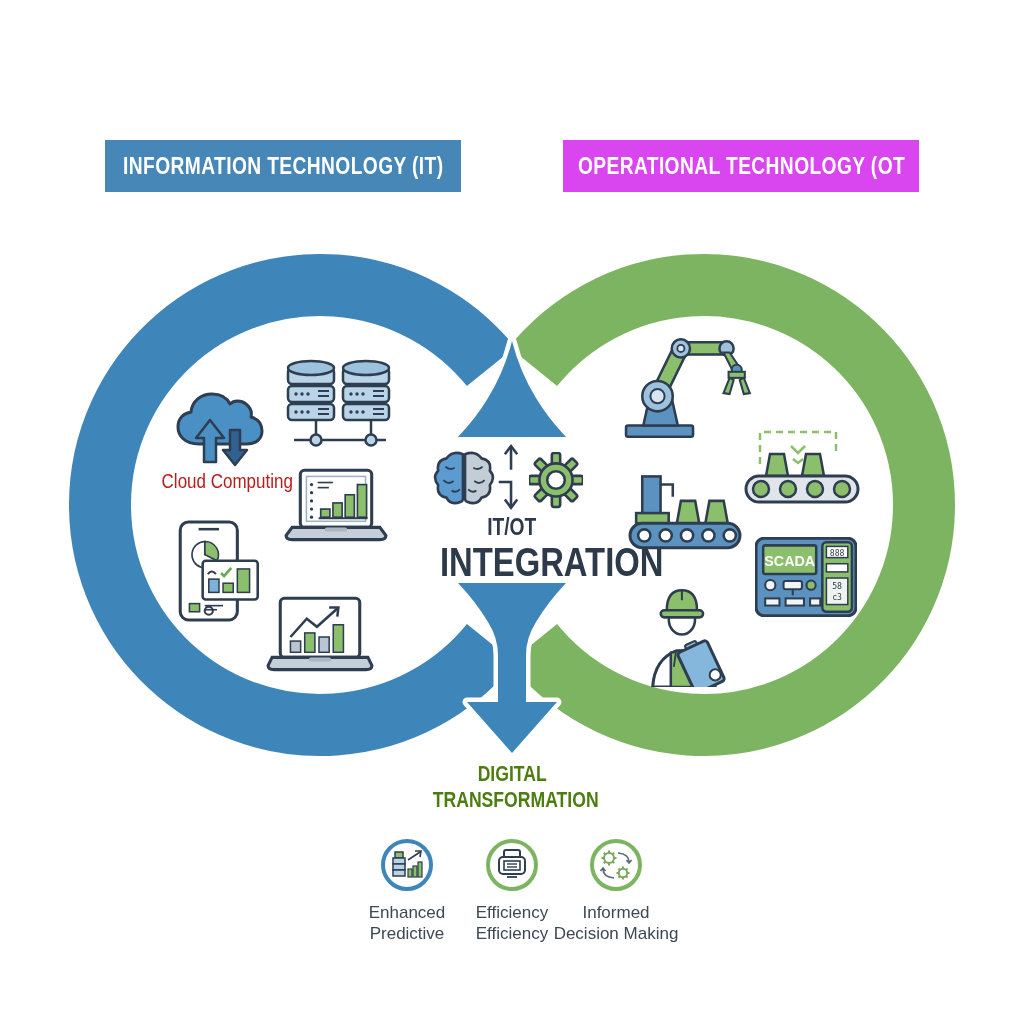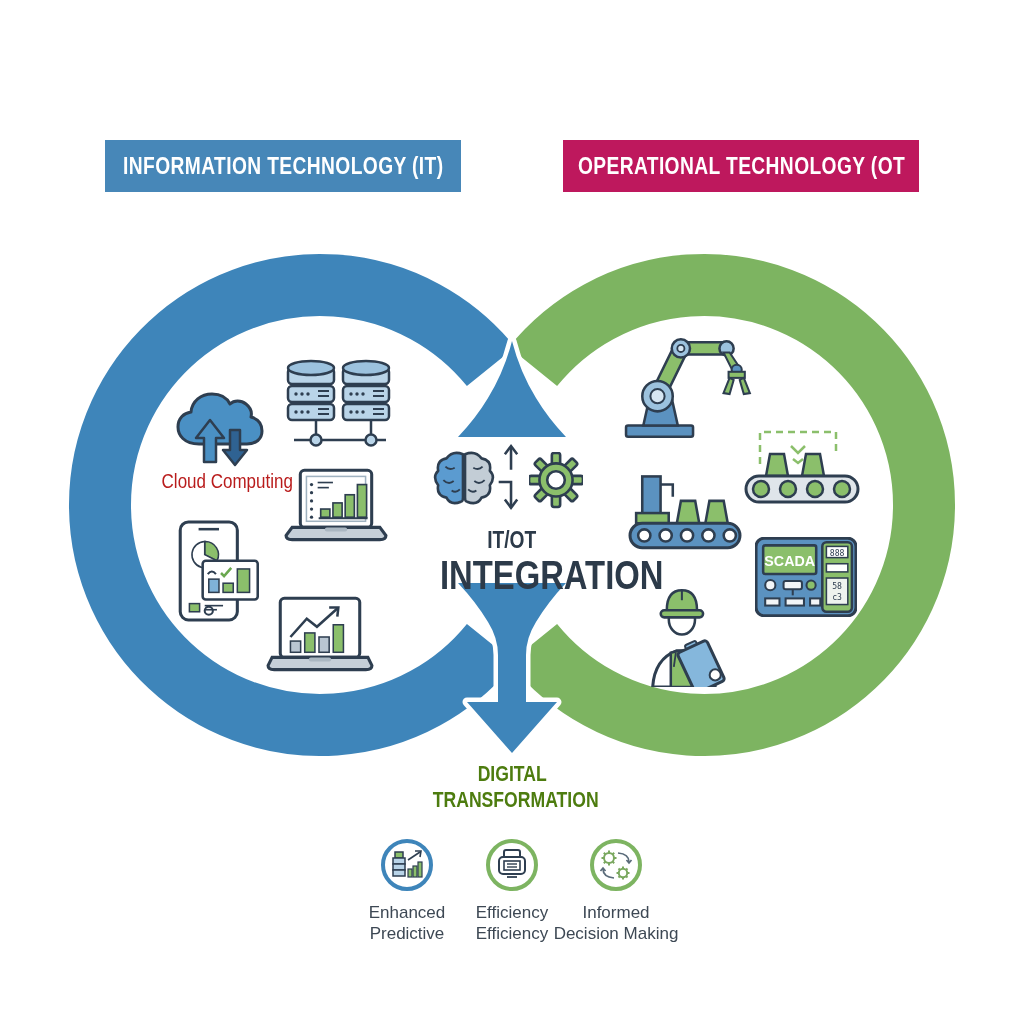--- a/index.html
+++ b/index.html
@@ -5,25 +5,25 @@
   html,body{margin:0;padding:0;background:#e9e9e9;}
   .canvas{position:relative;width:1024px;height:1024px;background:#ffffff;overflow:hidden;
           font-family:"Liberation Sans",sans-serif;margin:0 auto;}
   .abs{position:absolute;}
   svg{display:block;}
   .rings-svg{position:absolute;left:0;top:0;z-index:0;}
   .icon{position:absolute;z-index:2;}
   .banner{position:absolute;z-index:3;display:flex;align-items:center;justify-content:center;
           height:52px;color:#ffffff;font-weight:bold;font-size:24px;letter-spacing:.5px;}
   .banner-left{left:105px;top:140px;width:356px;background:#4787b8;}
-  .banner-right{left:563px;top:140px;width:356px;background:#be185d;}
+  .banner-right{left:563px;top:140px;width:356px;background:#d946ef;}
   .cond{display:inline-block;transform:scaleX(.8);transform-origin:center;white-space:nowrap;}
   .cond85{display:inline-block;transform:scaleX(.85);transform-origin:center;white-space:nowrap;}
   .cloud-label{left:150px;top:470px;width:140px;text-align:left;font-size:20px;color:#b91c1c;z-index:2;}
-  .center-title{left:412px;top:527px;width:200px;text-align:center;color:#2c3a49;font-weight:bold;z-index:2;line-height:1.08;}
+  .center-title{left:412px;top:514px;width:200px;text-align:center;color:#2c3a49;font-weight:bold;z-index:2;line-height:1.08;}
   .center-title .l1{font-size:24px;}
   .center-title .l2{font-size:41px;}
   .dt-title{left:412px;top:761px;width:200px;text-align:center;color:#4d7c0f;font-weight:bold;
             font-size:22px;line-height:1.18;z-index:2;}
   .benefit-circle{position:absolute;top:839px;width:52px;height:52px;border-radius:50%;
                   border:4px solid #3e85ba;background:#fff;display:flex;align-items:center;justify-content:center;
                   box-sizing:border-box;z-index:2;}
   .ring-blue{border-color:#3e85ba;}
   .ring-green{border-color:#7db461;}
   .benefit-label{position:absolute;top:903px;width:160px;text-align:center;font-size:17px;

